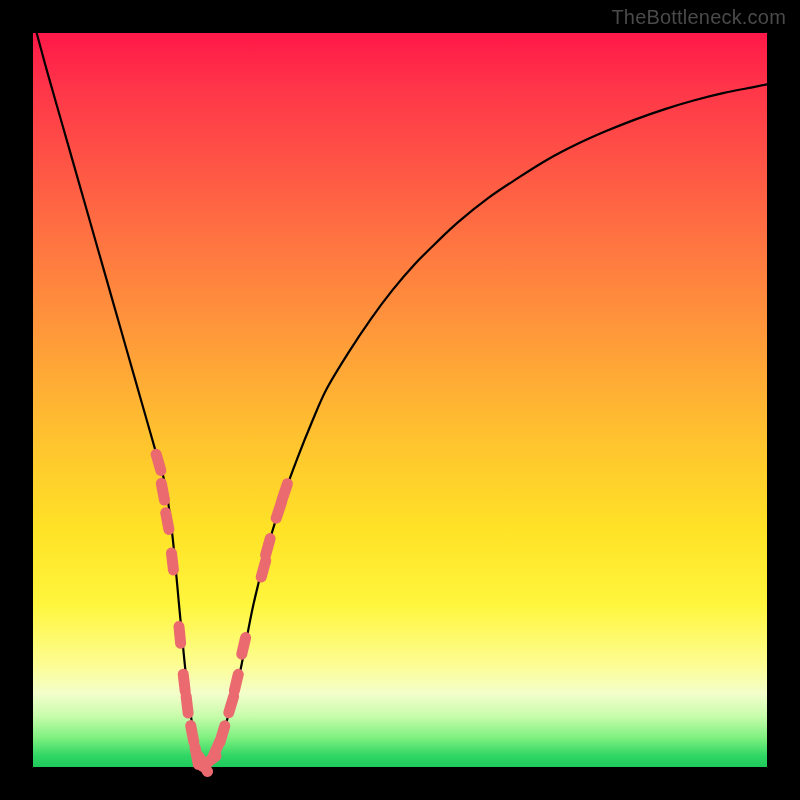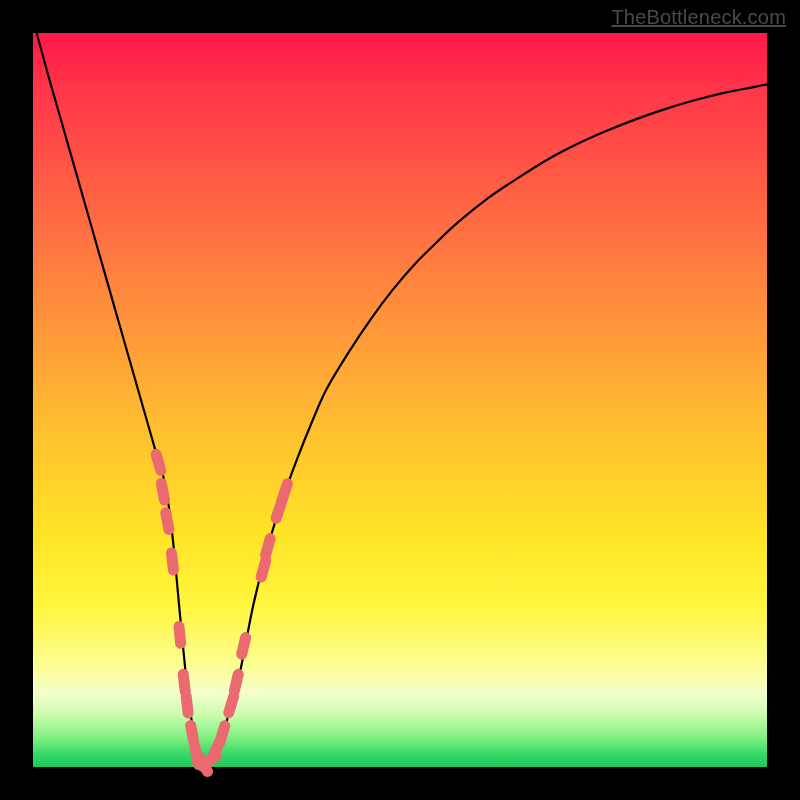--- a/index.html
+++ b/index.html
@@ -51,21 +51,20 @@
   }
   .watermark {
     position: absolute;
     top: 6px;
     right: 14px;
     color: #4a4a4a;
     font-size: 20px;
     font-weight: 500;
     letter-spacing: 0.2px;
     user-select: none;
-    text-decoration: underline;
   }
 </style>
 </head>
 <body>
 
 <div class="frame">
   <div class="plot-area">
     <svg class="curve" viewBox="0 0 734 734">
       <path id="curve-path" fill="none" stroke="#000000" stroke-width="2.2" stroke-linecap="round" stroke-linejoin="round" d="M 3.67 0.00 C 5.50 6.73, 10.40 25.08, 14.68 40.37 C 18.96 55.66, 24.47 74.62, 29.36 91.75 C 34.25 108.88, 39.15 126.00, 44.04 143.13 C 48.93 160.26, 53.83 177.38, 58.72 194.51 C 63.61 211.64, 68.51 228.76, 73.40 245.89 C 78.29 263.02, 83.19 280.14, 88.08 297.27 C 92.97 314.40, 97.87 331.52, 102.76 348.65 C 107.65 365.78, 113.77 387.18, 117.44 400.03 C 121.11 412.88, 122.33 417.16, 124.78 425.72 C 127.23 434.28, 129.67 438.56, 132.12 451.41 C 134.57 464.25, 137.01 481.38, 139.46 502.79 C 141.91 524.20, 144.35 554.78, 146.80 579.86 C 149.25 604.94, 151.69 632.46, 154.14 653.26 C 156.59 674.06, 159.03 691.79, 161.48 704.64 C 163.93 717.49, 166.37 726.05, 168.82 730.33 C 171.27 734.61, 173.71 732.17, 176.16 730.33 C 178.61 728.50, 181.05 724.83, 183.50 719.32 C 185.95 713.82, 187.17 709.53, 190.84 697.30 C 194.51 685.07, 200.63 666.72, 205.52 645.92 C 210.41 625.12, 215.31 594.54, 220.20 572.52 C 225.09 550.50, 229.99 531.54, 234.88 513.80 C 239.77 496.06, 244.67 480.77, 249.56 466.09 C 254.45 451.41, 259.35 438.57, 264.24 425.72 C 269.13 412.88, 274.03 400.64, 278.92 389.02 C 283.81 377.40, 287.48 367.61, 293.60 355.99 C 299.72 344.37, 308.28 330.91, 315.62 319.29 C 322.96 307.67, 330.30 296.66, 337.64 286.26 C 344.98 275.86, 352.32 266.07, 359.66 256.90 C 367.00 247.72, 374.34 239.16, 381.68 231.21 C 389.02 223.26, 396.36 216.29, 403.70 209.19 C 411.04 202.09, 417.16 195.98, 425.72 188.64 C 434.28 181.30, 445.29 172.37, 455.08 165.15 C 464.87 157.93, 474.65 151.69, 484.44 145.33 C 494.23 138.97, 504.01 132.61, 513.80 126.98 C 523.59 121.35, 533.37 116.34, 543.16 111.57 C 552.95 106.80, 562.73 102.52, 572.52 98.36 C 582.31 94.20, 592.09 90.28, 601.88 86.61 C 611.67 82.94, 621.45 79.52, 631.24 76.34 C 641.03 73.16, 650.81 70.22, 660.60 67.53 C 670.39 64.84, 680.17 62.39, 689.96 60.19 C 699.75 57.99, 711.98 55.78, 719.32 54.32 C 726.66 52.85, 731.55 51.87, 734.00 51.38"></path>
       <g id="marker-group">

